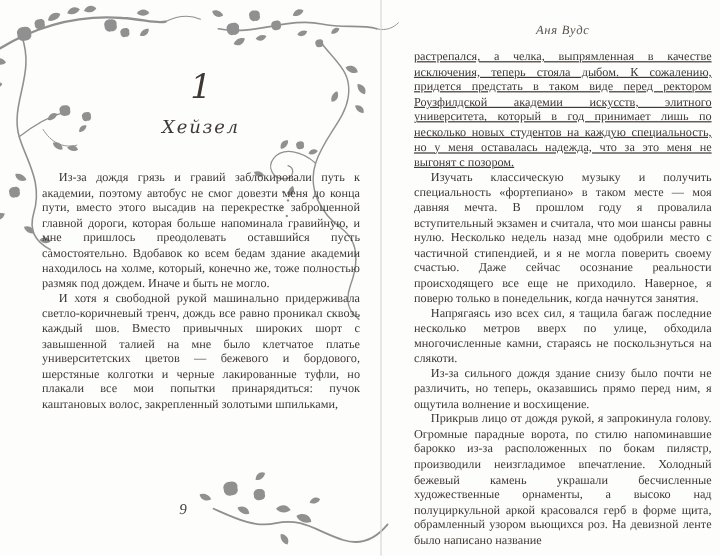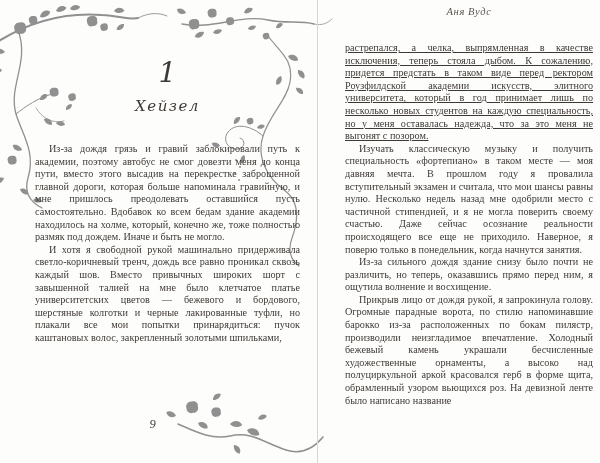--- a/index.html
+++ b/index.html
@@ -19,21 +19,21 @@
 
   .chapter-number {
     position:absolute; left:35px; top:58px; width:265px; text-align:center;
     font-family:"DejaVu Serif", serif; font-style:italic; font-size:28px; line-height:1.1;
   }
   .chapter-title {
     position:absolute; left:35px; top:97px; width:265px; text-align:center;
     font-family:"DejaVu Serif", serif; font-style:italic; font-size:15px; letter-spacing:1.5px;
   }
   .running-header {
-    position:absolute; left:345px; top:6px; width:248px; text-align:center;
+    position:absolute; left:345px; top:20px; width:248px; text-align:center;
     font-style:italic; font-size:10.5px; letter-spacing:0.6px; color:#5b554f;
   }
   .body-text {
     position:absolute; font-size:10.2px; line-height:12.6px;
     text-align:justify; hyphens:auto; -webkit-hyphens:auto;
   }
   .body-left  { left:35px;  top:143px; width:265px; }
   .body-right { left:345px; top:42px;  width:248px; }
   .para { text-indent:14px; }
   .para.no-indent { text-indent:0;text-decoration:underline; }
@@ -154,18 +154,19 @@
     <p class="para">И хотя я свободной рукой машинально придерживала светло-коричневый тренч, дождь все равно проникал сквозь каждый шов. Вместо привычных широких шорт с завышенной талией на мне было клетчатое платье университетских цветов — бежевого и бордового, шерстяные колготки и черные лакированные туфли, но плакали все мои попытки принарядиться: пучок каштановых волос, закрепленный золотыми шпильками,</p>
   </div>
 
   <div class="page-number pn-left">9</div>
 
   <div class="running-header">Аня Вудс</div>
 
   <div class="body-text body-right" lang="ru">
     <p class="para no-indent">растрепался, а челка, выпрямленная в качестве исключения, теперь стояла дыбом. К сожалению, придется предстать в таком виде перед ректором Роузфилдской академии искусств, элитного университета, который в год принимает лишь по несколько новых студентов на каждую специальность, но у меня оставалась надежда, что за это меня не выгонят с позором.</p>
     <p class="para">Изучать классическую музыку и получить специальность «фортепиано» в таком месте — моя давняя мечта. В прошлом году я провалила вступительный экзамен и считала, что мои шансы равны нулю. Несколько недель назад мне одобрили место с частичной стипендией, и я не могла поверить своему счастью. Даже сейчас осознание реальности происходящего все еще не приходило. Наверное, я поверю только в понедельник, когда начнутся занятия.</p>
+    <p class="para">Напрягаясь изо всех сил, я тащила багаж последние несколько метров вверх по улице, обходила многочисленные камни, стараясь не поскользнуться на слякоти.</p>
     <p class="para">Из-за сильного дождя здание снизу было почти не различить, но теперь, оказавшись прямо перед ним, я ощутила волнение и восхищение.</p>
     <p class="para">Прикрыв лицо от дождя рукой, я запрокинула голову. Огромные парадные ворота, по стилю напоминавшие барокко из-за расположенных по бокам пилястр, производили неизгладимое впечатление. Холодный бежевый камень украшали бесчисленные художественные орнаменты, а высоко над полуциркульной аркой красовался герб в форме щита, обрамленный узором вьющихся роз. На девизной ленте было написано название</p>
   </div>
 
 
 </div>
 
 </body></html>

